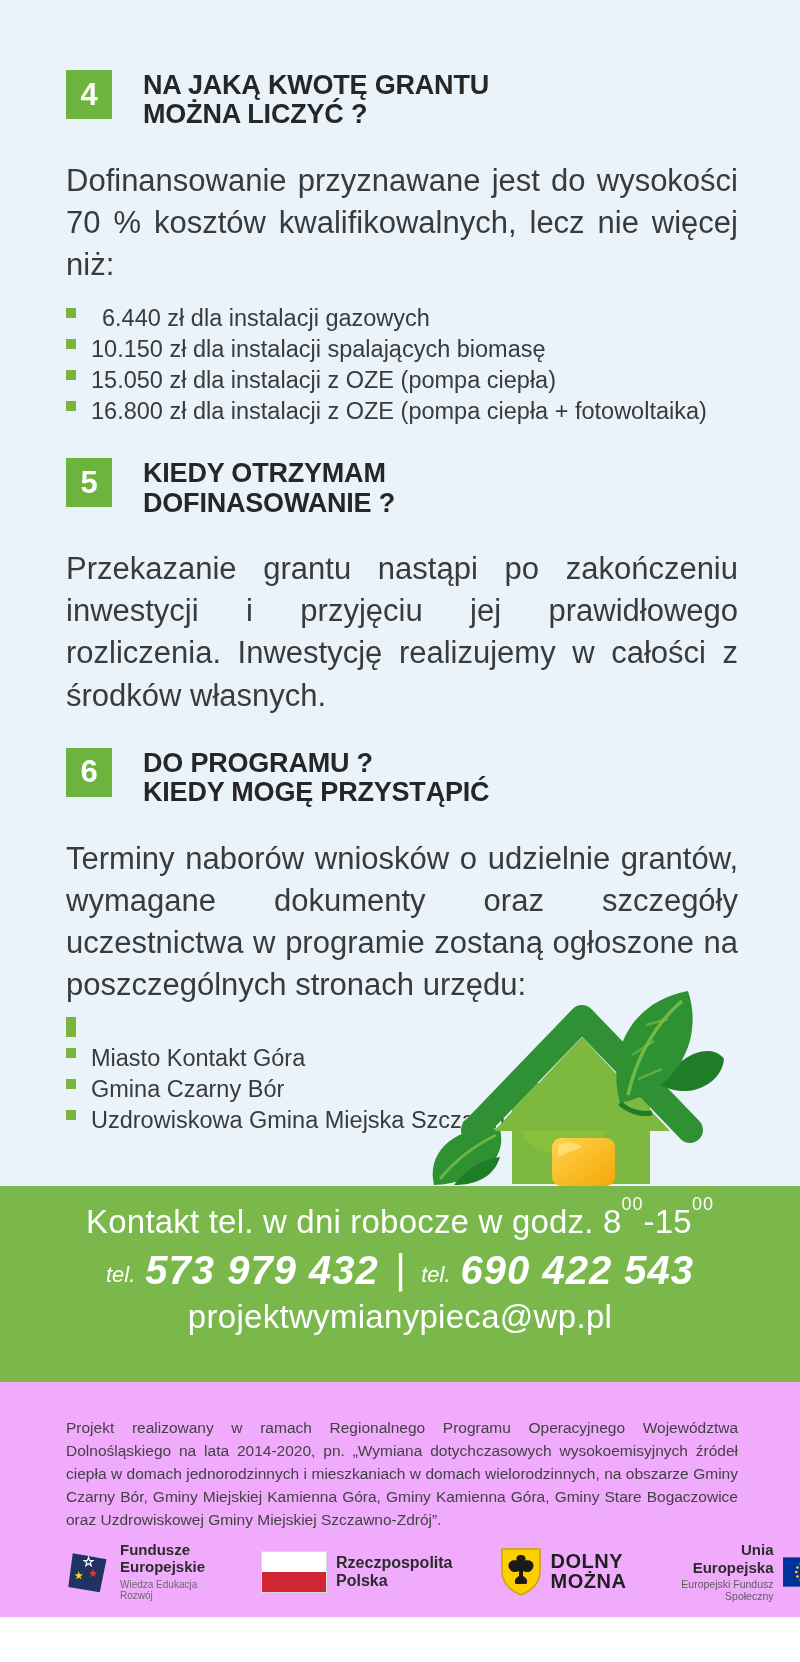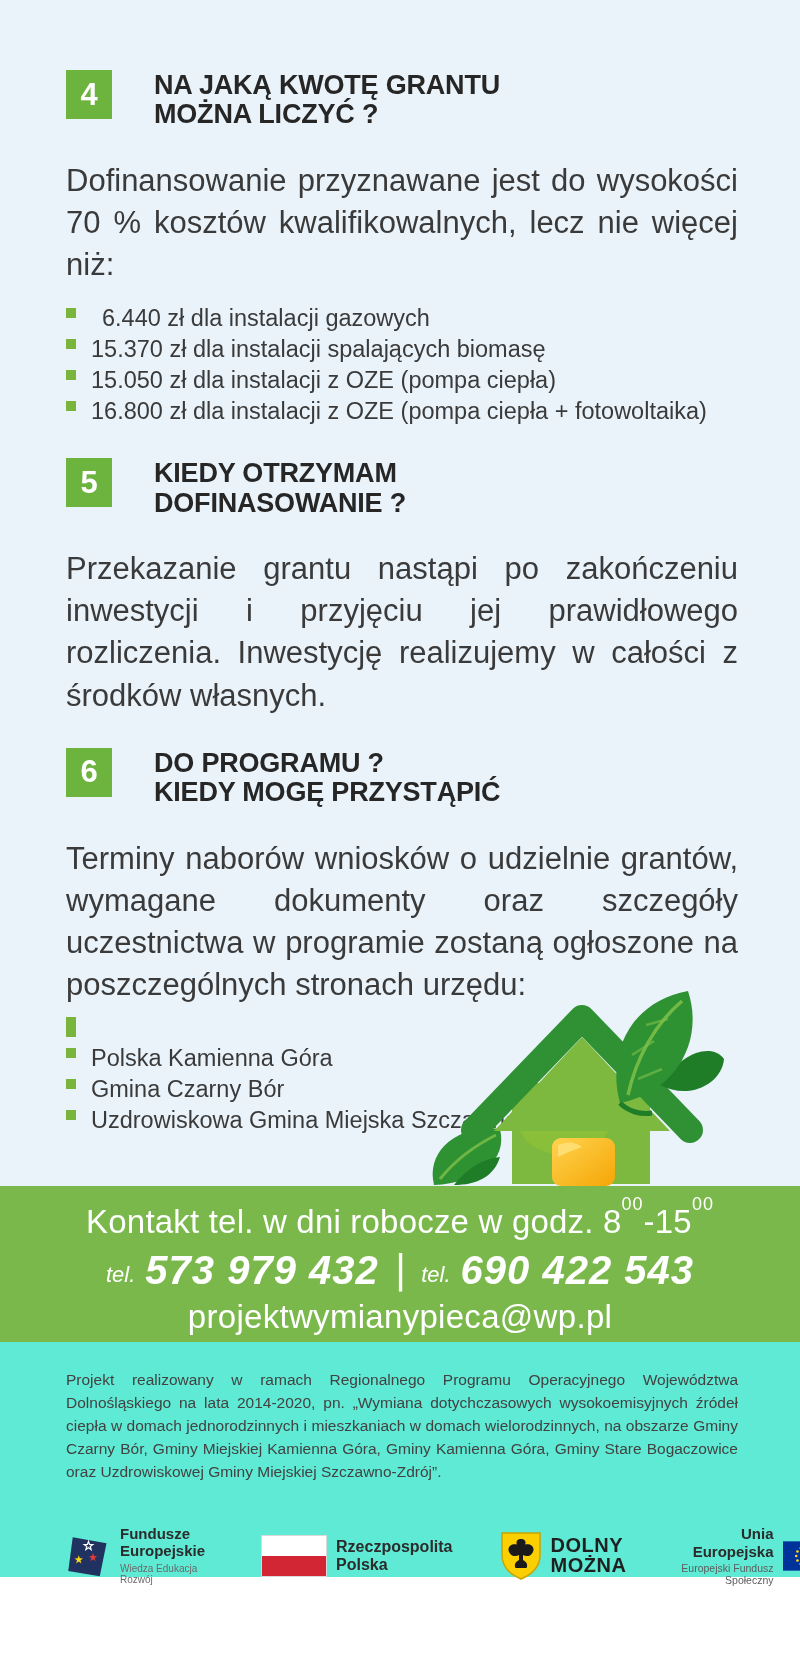--- a/index.html
+++ b/index.html
@@ -13,57 +13,57 @@
     position:relative; height:1186px; background:#eaf3fa;
     padding:70px 62px 0 66px; overflow:hidden;
   }
   .sec-head { display:flex; align-items:flex-start; }
   .badge {
     flex:0 0 auto; width:46px; height:49px; background:#6db43f;
     color:#ffffff; font-size:31px; font-weight:700;
     display:flex; align-items:center; justify-content:center;
   }
   .sec-title {
-    margin-left:42px; font-size:27px; font-weight:800; color:#262626;
+    margin-left:31px; font-size:27px; font-weight:800; color:#262626;
     line-height:1.09; letter-spacing:-0.2px; padding-top:1px;
   }
   .sec-title span { display:block; }
   .body-p {
     margin-top:30px; font-size:31px; line-height:1.36; color:#3a3a3a;
     text-align:justify;
   }
   ul.blist { margin-top:17px; list-style:none; }
   ul.blist li { display:flex; align-items:baseline; font-size:23.5px; line-height:31px; color:#3a3a3a; }
   ul.blist .sq {
     flex:0 0 auto; width:10px; height:10px; background:#79b53c;
     margin-right:15px; position:relative; top:-6px; align-self:center;
   }
   ul.amount-list li:first-child .bt { padding-left:11px; }
   .mt-sec { margin-top:31px; }
   
   .house-wrap { position:absolute; left:424px; top:933px; width:302px; height:253px; }
   
   .band {
-    position:relative; height:156px; background:#7ab84c; color:#ffffff;
+    position:relative; height:196px; background:#7ab84c; color:#ffffff;
     text-align:center; padding-top:17px;
   }
   .band-line1 { font-size:33px; letter-spacing:0.2px; }
   .band-line1 sup { font-size:18px; position:relative; top:-11px; letter-spacing:1px; }
   .band-line2 { margin-top:7px; display:flex; align-items:center; justify-content:center;font-style:italic; }
   .tel-label { font-size:22px; margin-right:10px; position:relative; top:4px; }
   .phone { font-size:40px; font-weight:800; letter-spacing:1px; }
   .pipe { font-size:40px; font-weight:300; margin:0 16px; position:relative; top:-1px; }
   .band-email { margin-top:5px; font-size:33px; letter-spacing:0.3px; }
   
-  .footer { height:235px; background:#5eead4; padding:26px 66px 0; }
+  .footer { height:235px; background:#f0abfc; padding:34px 66px 0; }
   .disclaimer {
     width:672px; font-size:15.5px; line-height:1.49; color:#424242; text-align:justify;
   }
   .logos {
-    margin-top:42px; width:672px; display:flex; align-items:center;
+    margin-top:10px; width:672px; display:flex; align-items:center;
     justify-content:space-between;
     gap:47px;
   }
   .logo { display:flex; align-items:center; }
   .logo-text { margin-left:9px; }
   .logo-text .l-bold { display:block; font-size:15px; font-weight:700; color:#2b2b2b; line-height:1.12; }
   .logo-text .l-small { display:block; font-size:10px; color:#6a6a6a; margin-top:3px; }
   .pl-flag { width:66px; height:42px; border:1px solid #d9d9d9; }
   .pl-flag .w { height:50%; background:#ffffff; }
   .pl-flag .r { height:50%; background:#d22635; }
@@ -88,21 +88,21 @@
       </h2>
     </div>
     <p class="body-p">Dofinansowanie przyznawane jest do wysokości 70 % kosztów kwalifikowalnych, lecz nie więcej niż:</p>
     <ul class="blist amount-list">
       <li>
           <span class="sq"></span>
           <span class="bt">6.440 zł dla instalacji gazowych</span>
         </li>
       <li>
           <span class="sq"></span>
-          <span class="bt">15.370 zł dla instalacji spalających biomasę</span>
+          <span class="bt">10.150 zł dla instalacji spalających biomasę</span>
         </li>
       <li>
           <span class="sq"></span>
           <span class="bt">15.050 zł dla instalacji z OZE (pompa ciepła)</span>
         </li>
       <li>
           <span class="sq"></span>
           <span class="bt">16.800 zł dla instalacji z OZE (pompa ciepła + fotowoltaika)</span>
         </li>
     </ul>
@@ -126,21 +126,21 @@
     <p class="body-p">Terminy naborów wniosków o udzielnie grantów, wymagane dokumenty oraz szczegóły uczestnictwa w programie zostaną ogłoszone na poszczególnych stronach urzędu:</p>
     <ul class="blist">
       <li>
           <span class="sq"></span>
         </li>
       <li>
           <span class="sq"></span>
         </li>
       <li>
           <span class="sq"></span>
-          <span class="bt">Polska Kamienna Góra</span>
+          <span class="bt">Miasto Kontakt Góra</span>
         </li>
       <li>
           <span class="sq"></span>
           <span class="bt">Gmina Czarny Bór</span>
         </li>
       <li>
           <span class="sq"></span>
           <span class="bt">Uzdrowiskowa Gmina Miejska Szczawno-Zdrój</span>
         </li>
     </ul>

